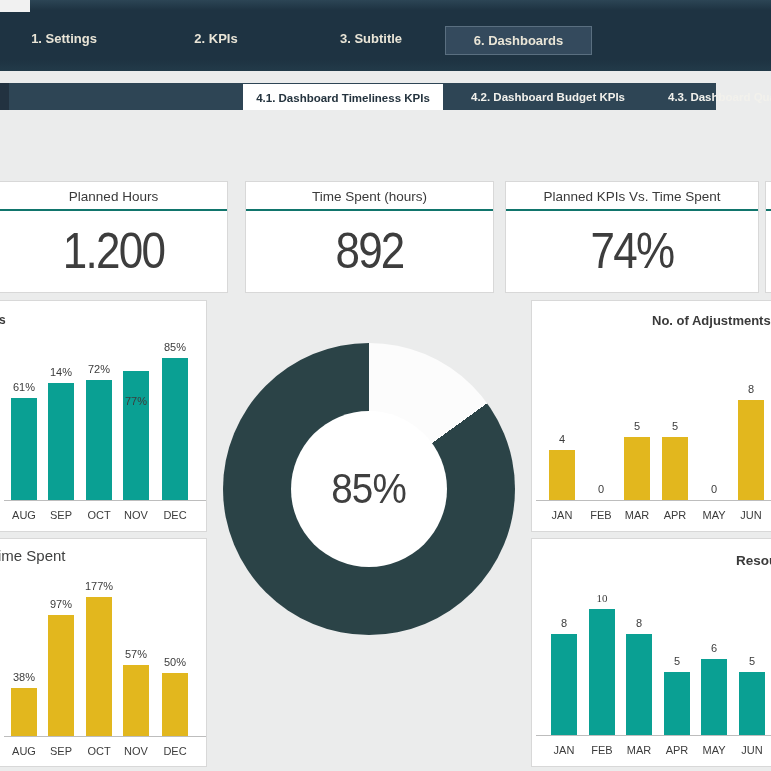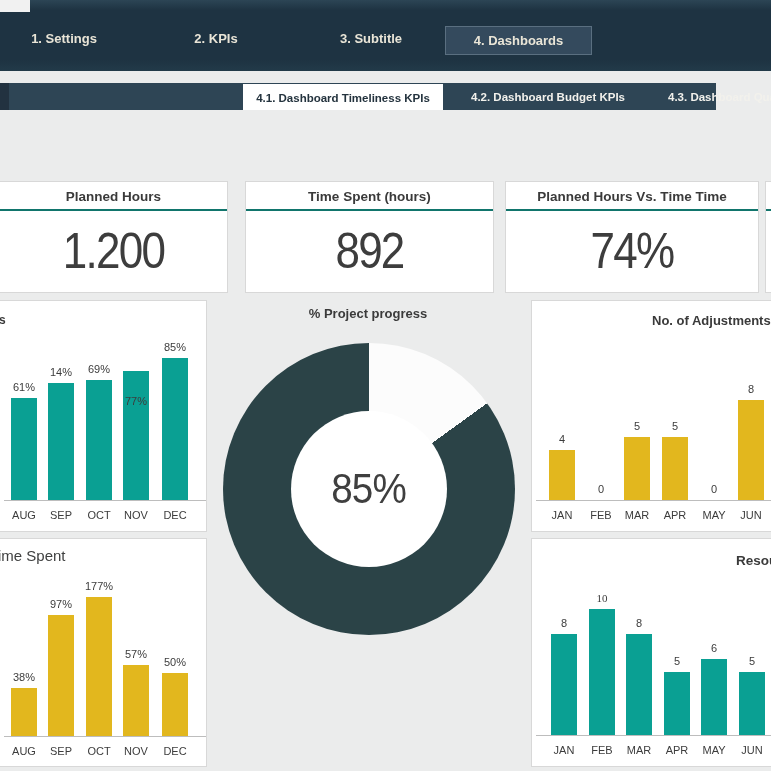--- a/index.html
+++ b/index.html
@@ -17,21 +17,21 @@
 
   
   .subtabs{position:absolute;left:0;top:71px;width:716px;height:27px;background:#2e4555;margin-top:12px;}
   .subtab-edge{position:absolute;left:0;top:0;width:9px;height:27px;background:#223240;}
   .subtab{position:absolute;top:0;height:27px;line-height:28px;font-size:11.5px;font-weight:bold;
     color:#f2f1ec;white-space:nowrap;cursor:pointer;}
   .subtab.active{background:#ffffff;color:#24333e;text-align:center;}
 
   
   .kpi-card{position:absolute;top:181px;height:110px;background:#ffffff;border:1px solid #d8d8d8;}
-  .kpi-title{height:27px;line-height:29px;text-align:center;font-size:13.5px;font-weight:bold;
+  .kpi-title{height:27px;line-height:29px;text-align:center;font-size:13.5px;font-weight:normal;
     color:#3a3a3a;border-bottom:2px solid #11756c;}
   .kpi-value{height:78px;line-height:80px;text-align:center;font-size:50px;letter-spacing:-2px;
     color:#3d3d3d;transform:scaleX(.88);}
 
   
   .chart-card{position:absolute;background:#ffffff;border:1px solid #d8d8d8;}
   .chart-title{position:absolute;font-size:13px;font-weight:bold;color:#3a3a3a;white-space:nowrap;}
   .chart-title.frag{font-weight:normal;font-size:15px;color:#3f4040;}
   .bar{position:absolute;}
   .bar-label{position:absolute;width:44px;height:14px;text-align:center;font-size:11px;color:#3c3c3c;}
@@ -49,67 +49,66 @@
 </head>
 <body>
 
 <div id="screen">
 
   <div class="navbar">
     <div class="corner-fragment"></div>
     <div class="nav-item" style="left:64px">1. Settings</div>
     <div class="nav-item" style="left:216px">2. KPIs</div>
     <div class="nav-item" style="left:371px">3. Subtitle</div>
-    <div class="nav-item boxed" style="left:445px;width:145px">4. Dashboards</div>
+    <div class="nav-item boxed" style="left:445px;width:145px">6. Dashboards</div>
   </div>
 
   <div class="subtabs">
     <div class="subtab-edge"></div>
     <div class="subtab active" style="left:243px;width:200px;top:1px;height:26px">4.1. Dashboard Timeliness KPIs</div>
     <div class="subtab" style="left:448px;width:200px;text-align:center">4.2. Dashboard Budget KPIs</div>
     <div class="subtab" style="left:668px">4.3. Dashboard Qua</div>
   </div>
 
   <div class="kpi-card" style="left:0;width:227px;border-left:none">
     <div class="kpi-title">Planned Hours</div>
     <div class="kpi-value">1.200</div>
   </div>
   <div class="kpi-card" style="left:245px;width:247px">
     <div class="kpi-title">Time Spent (hours)</div>
     <div class="kpi-value">892</div>
   </div>
   <div class="kpi-card" style="left:505px;width:252px">
-    <div class="kpi-title">Planned Hours Vs. Time Time</div>
+    <div class="kpi-title">Planned KPIs Vs. Time Spent</div>
     <div class="kpi-value">74%</div>
   </div>
   <div class="kpi-card" style="left:765px;width:30px">
     <div class="kpi-title"></div>
   </div>
 
   <div class="chart-card" style="left:0;top:300px;width:206px;height:230px;border-left:none">
     <div class="chart-title" style="left:-1px;top:12px;font-size:12px">s</div>
   <div class="bar" style="left: 11px; top: 97px; width: 26px; height: 102px; background: rgb(10, 160, 147);"></div>
       <div class="bar-label" style="left: 2px; top: 80px;">61%</div>
       <div class="cat-label" style="left: 2px; top: 208px;">AUG</div>
       <div class="bar" style="left: 48px; top: 82px; width: 26px; height: 117px; background: rgb(10, 160, 147);"></div>
       <div class="bar-label" style="left: 39px; top: 65px;">14%</div>
       <div class="cat-label" style="left: 39px; top: 208px;">SEP</div>
       <div class="bar" style="left: 86px; top: 79px; width: 26px; height: 120px; background: rgb(10, 160, 147);"></div>
-      <div class="bar-label" style="left: 77px; top: 62px;">69%</div>
+      <div class="bar-label" style="left: 77px; top: 62px;">72%</div>
       <div class="cat-label" style="left: 77px; top: 208px;">OCT</div>
       <div class="bar" style="left: 123px; top: 70px; width: 26px; height: 129px; background: rgb(10, 160, 147);"></div>
       <div class="bar-label" style="left: 114px; top: 53px; margin-top: 41px;">77%</div>
       <div class="cat-label" style="left: 114px; top: 208px;">NOV</div>
       <div class="bar" style="left: 162px; top: 57px; width: 26px; height: 142px; background: rgb(10, 160, 147);"></div>
       <div class="bar-label" style="left: 153px; top: 40px;">85%</div>
       <div class="cat-label" style="left: 153px; top: 208px;">DEC</div>
       <div class="axis-line" style="top: 199px;"></div>
     </div>
 
-  <div class="donut-title">% Project progress</div>
   <div class="donut" style="background: conic-gradient(rgb(252, 252, 252) 0deg, rgb(252, 252, 252) 15%, rgb(43, 67, 71) 15%, rgb(43, 67, 71) 100%);">
     <div class="donut-hole">
       <div class="donut-value">85%</div>
     </div>
   </div>
 
   <div class="chart-card" style="left:531px;top:300px;width:246px;height:230px">
     <div class="chart-title" style="left:120px;top:12px">No. of Adjustments</div>
   <div class="bar" style="left: 17px; top: 149px; width: 26px; height: 50px; background: rgb(226, 183, 30);"></div>
       <div class="bar-label" style="left: 8px; top: 132px;">4</div>

